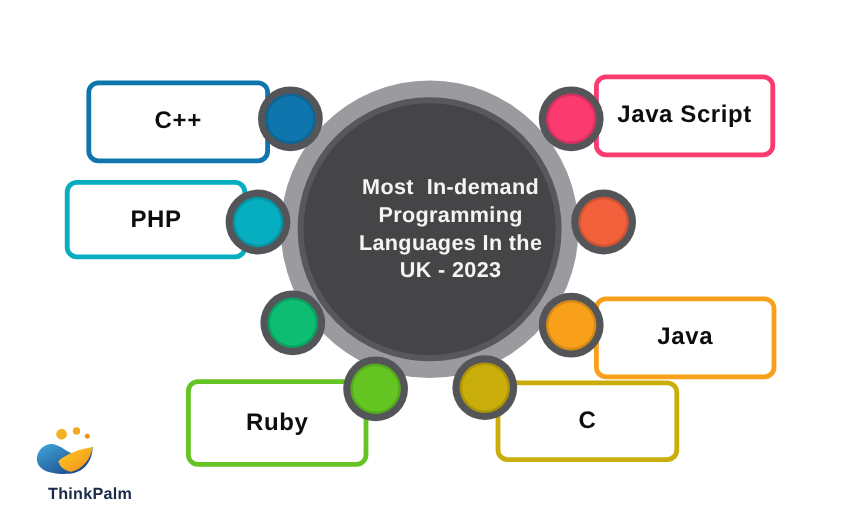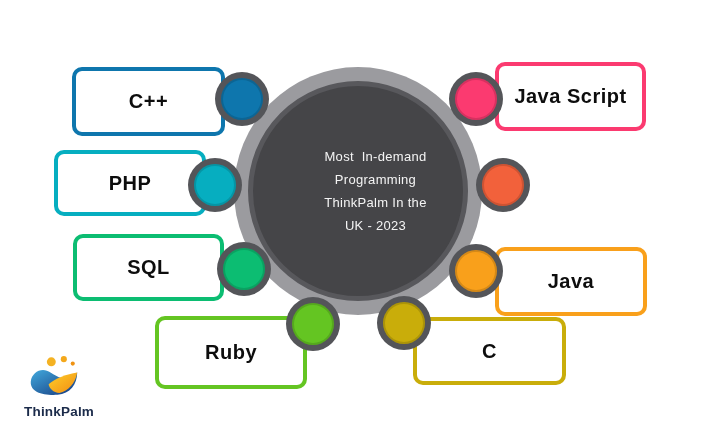--- a/index.html
+++ b/index.html
@@ -19,21 +19,21 @@
     background:#9b9b9f;
   }
   .center-inner {
     position:absolute; left:248px; top:81px;
     width:210px; height:210px; border-radius:50%;
     background:#454548; border:5px solid #58585c;
     display:flex; align-items:center; justify-content:center;
   }
   .center-text {
     color:#f4f4f4; text-align:center;
-    font-size:13px; line-height:23px; font-weight:400;
+    font-size:18px; line-height:23px; font-weight:700;
     letter-spacing:0.3px;
     margin-left:35px;
   }
 
   
   .lang-box {
     position:absolute; box-sizing:border-box;
     background:#ffffff; border:4px solid #333;
     border-radius:10px;
     display:flex; align-items:center; justify-content:center;
@@ -70,48 +70,45 @@
   .cpos-ruby       { left:286px; top:297px; }
   .cpos-javascript { left:449px; top:72px;  }
   .cpos-python     { left:476px; top:158px; }
   .cpos-java       { left:449px; top:244px; }
   .cpos-c          { left:377px; top:296px; }
 
   
   .logo { position:absolute; left:22px; top:352px; width:76px; }
   .logo svg { display:block; }
   .logo-text {
-    margin-top:2px; margin-left:2px;
+    margin-top:2px; margin-left:18px;
     font-size:13.5px; font-weight:700; color:#1b2b4a;
     letter-spacing:0.2px;
   }
 </style>
 </head>
 <body>
 
 <div class="stage">
 
   <div class="center-outer" style="background-color: rgb(155, 155, 159);"></div>
   <div class="center-inner" style="background-color: rgb(69, 69, 72);">
     <div class="center-text">
       <div>Most &nbsp;In-demand</div>
       <div>Programming</div>
-      <div>ThinkPalm In the</div>
+      <div>Languages In the</div>
       <div>UK - 2023</div>
     </div>
   </div>
 
   <div class="lang-box pos-cpp" style="border-color: rgb(14, 118, 173);">
     <span class="lang-label">C++</span>
   </div>
   <div class="lang-box pos-php" style="border-color: rgb(6, 174, 192);">
     <span class="lang-label">PHP</span>
-  </div>
-  <div class="lang-box pos-sql" style="border-color: rgb(12, 189, 114);">
-    <span class="lang-label">SQL</span>
   </div>
   <div class="lang-box pos-ruby" style="border-color: rgb(100, 197, 34);">
     <span class="lang-label">Ruby</span>
   </div>
   <div class="lang-box pos-javascript" style="border-color: rgb(251, 58, 112);">
     <span class="lang-label">Java Script</span>
   </div>
   <div class="lang-box pos-java" style="border-color: rgb(249, 160, 27); margin-top: 12px;">
     <span class="lang-label">Java</span>
   </div>

